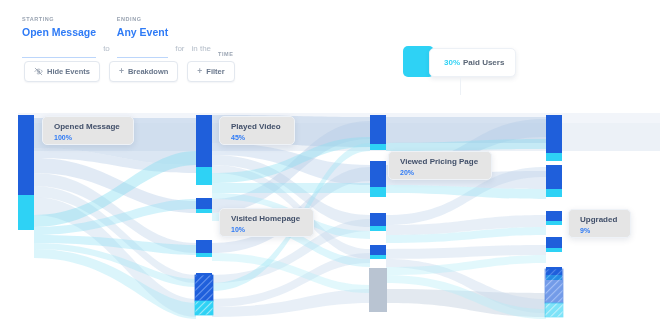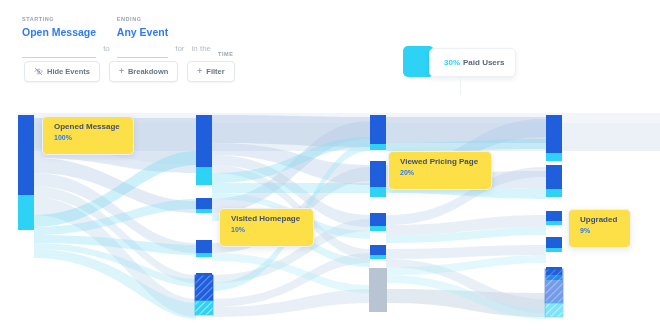--- a/index.html
+++ b/index.html
@@ -149,25 +149,25 @@
     height: 227px;
   }
   .sankey-svg { display: block; }
 
   
   .node-card {
     position: absolute;
     display: flex;
     flex-direction: column;
     justify-content: center;
-    background: #fde047;
+    background: #e5e5e5;
     border: 1px solid #eef2f7;
     border-radius: 5px;
     box-shadow: 0 2px 6px rgba(24,39,75,0.10);
-    padding: 5px 13px 12px 11px;
+    padding: 5px 13px 2px 11px;
     white-space: nowrap;
     cursor: pointer;
   }
   .node-card .nc-title {
     font-size: 8px;
     color: #42506a;
     font-weight: 600;
     line-height: 10px;
   }
   .node-card .nc-pct {
@@ -414,20 +414,24 @@
         <rect x="545" y="200" width="18" height="14" fill="url(#hatchLight)" stroke="#2ed2f5" stroke-width="0.8" opacity="0.62"></rect>
       </g>
 
     </svg>
 
     <div class="node-card" style="left:42px; top:13px;">
       <div class="nc-title">Opened Message</div>
       <div class="nc-pct">100%</div>
     </div>
 
+    <div class="node-card" style="left:219px; top:13px;">
+      <div class="nc-title">Played Video</div>
+      <div class="nc-pct">45%</div>
+    </div>
 
     <div class="node-card" style="left:388px; top:48px;">
       <div class="nc-title">Viewed Pricing Page</div>
       <div class="nc-pct">20%</div>
     </div>
 
     <div class="node-card" style="left:219px; top:105px;">
       <div class="nc-title">Visited Homepage</div>
       <div class="nc-pct">10%</div>
     </div>

